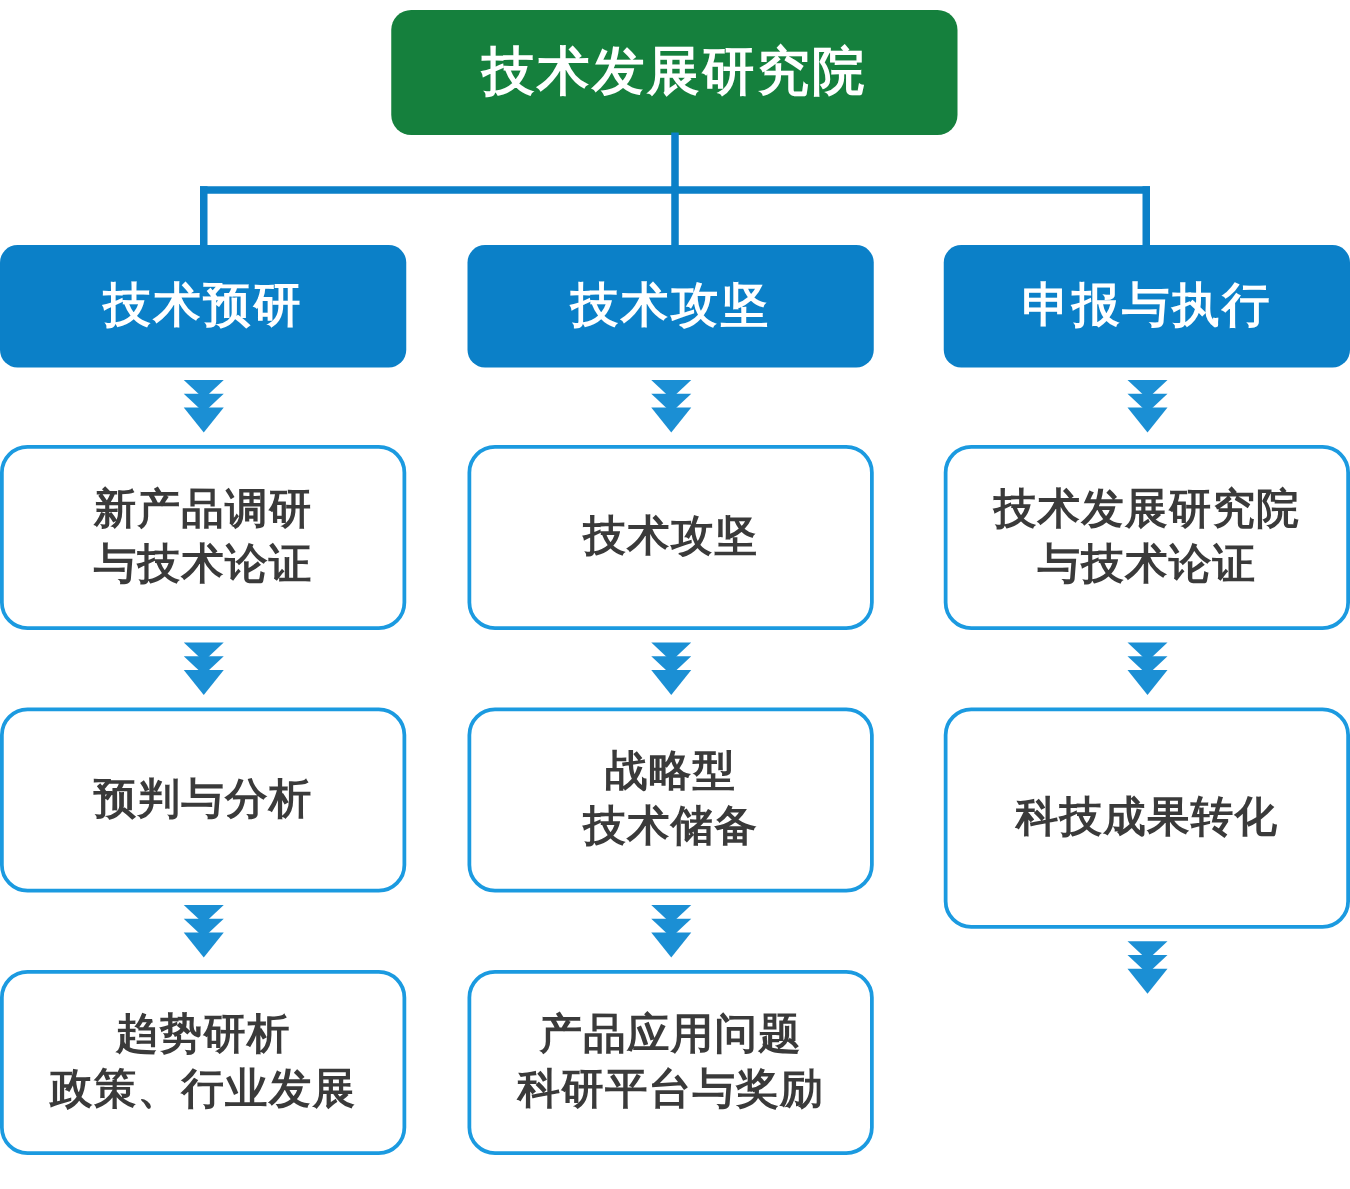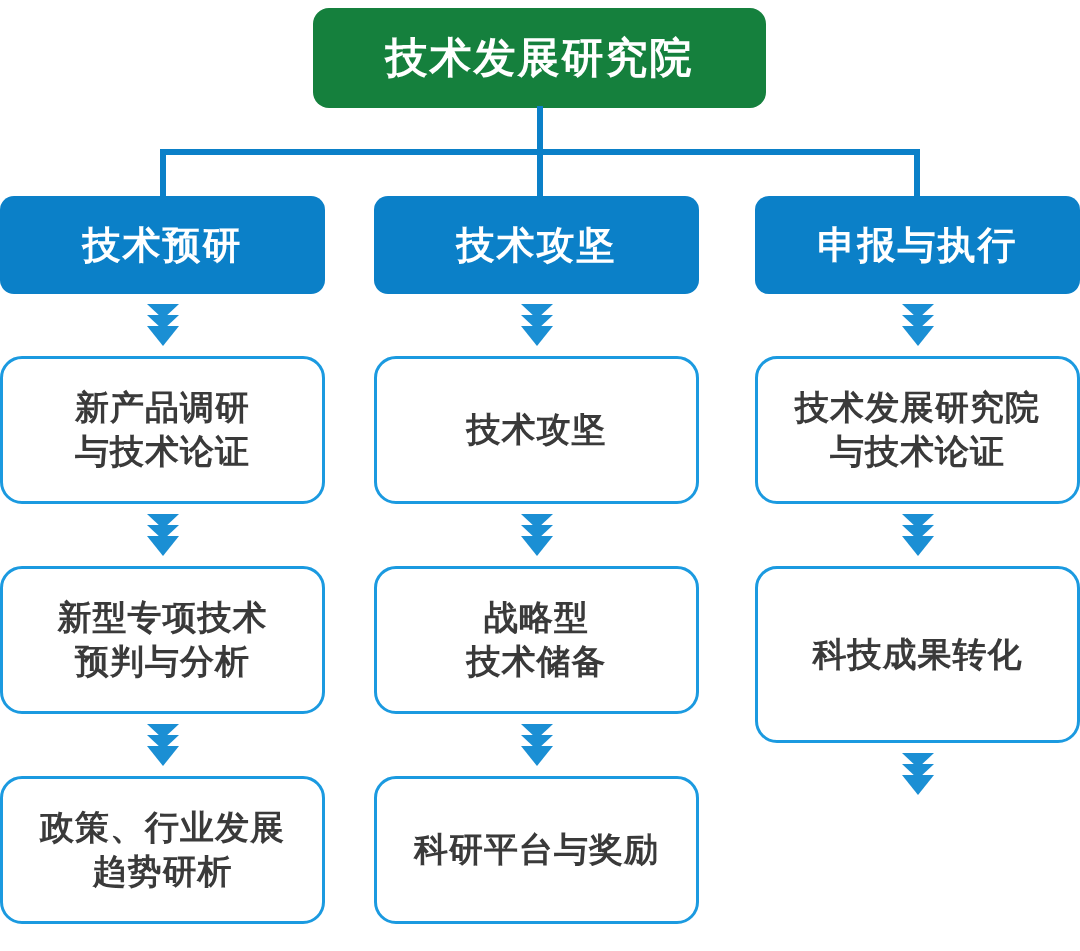--- a/index.html
+++ b/index.html
@@ -171,35 +171,34 @@
 
     <div class="arrow">
       <svg width="38" height="46" viewBox="0 0 38 46" aria-hidden="true">
         <polygon points="3,2 35,2 19,17" fill="#1b8fd4"></polygon>
         <polygon points="3,13 35,13 19,28" fill="#1b8fd4"></polygon>
         <polygon points="3,24 35,24 19,44" fill="#1b8fd4"></polygon>
       </svg>
     </div>
 
     <div class="node-box h2">
-      <span class="node-line">新型专项技术</span>
       <span class="node-line">预判与分析</span>
     </div>
 
     <div class="arrow">
       <svg width="38" height="46" viewBox="0 0 38 46" aria-hidden="true">
         <polygon points="3,2 35,2 19,17" fill="#1b8fd4"></polygon>
         <polygon points="3,13 35,13 19,28" fill="#1b8fd4"></polygon>
         <polygon points="3,24 35,24 19,44" fill="#1b8fd4"></polygon>
       </svg>
     </div>
 
     <div class="node-box h2">
+      <span class="node-line">趋势研析</span>
       <span class="node-line">政策、行业发展</span>
-      <span class="node-line">趋势研析</span>
     </div>
   </div>
 
   <div class="column col-2">
     <div class="col-header">
       <span class="col-header-label">技术攻坚</span>
     </div>
 
     <div class="arrow">
       <svg width="38" height="46" viewBox="0 0 38 46" aria-hidden="true">
@@ -228,20 +227,21 @@
 
     <div class="arrow">
       <svg width="38" height="46" viewBox="0 0 38 46" aria-hidden="true">
         <polygon points="3,2 35,2 19,17" fill="#1b8fd4"></polygon>
         <polygon points="3,13 35,13 19,28" fill="#1b8fd4"></polygon>
         <polygon points="3,24 35,24 19,44" fill="#1b8fd4"></polygon>
       </svg>
     </div>
 
     <div class="node-box h2">
+      <span class="node-line">产品应用问题</span>
       <span class="node-line">科研平台与奖励</span>
     </div>
   </div>
 
   <div class="column col-3">
     <div class="col-header">
       <span class="col-header-label">申报与执行</span>
     </div>
 
     <div class="arrow">

